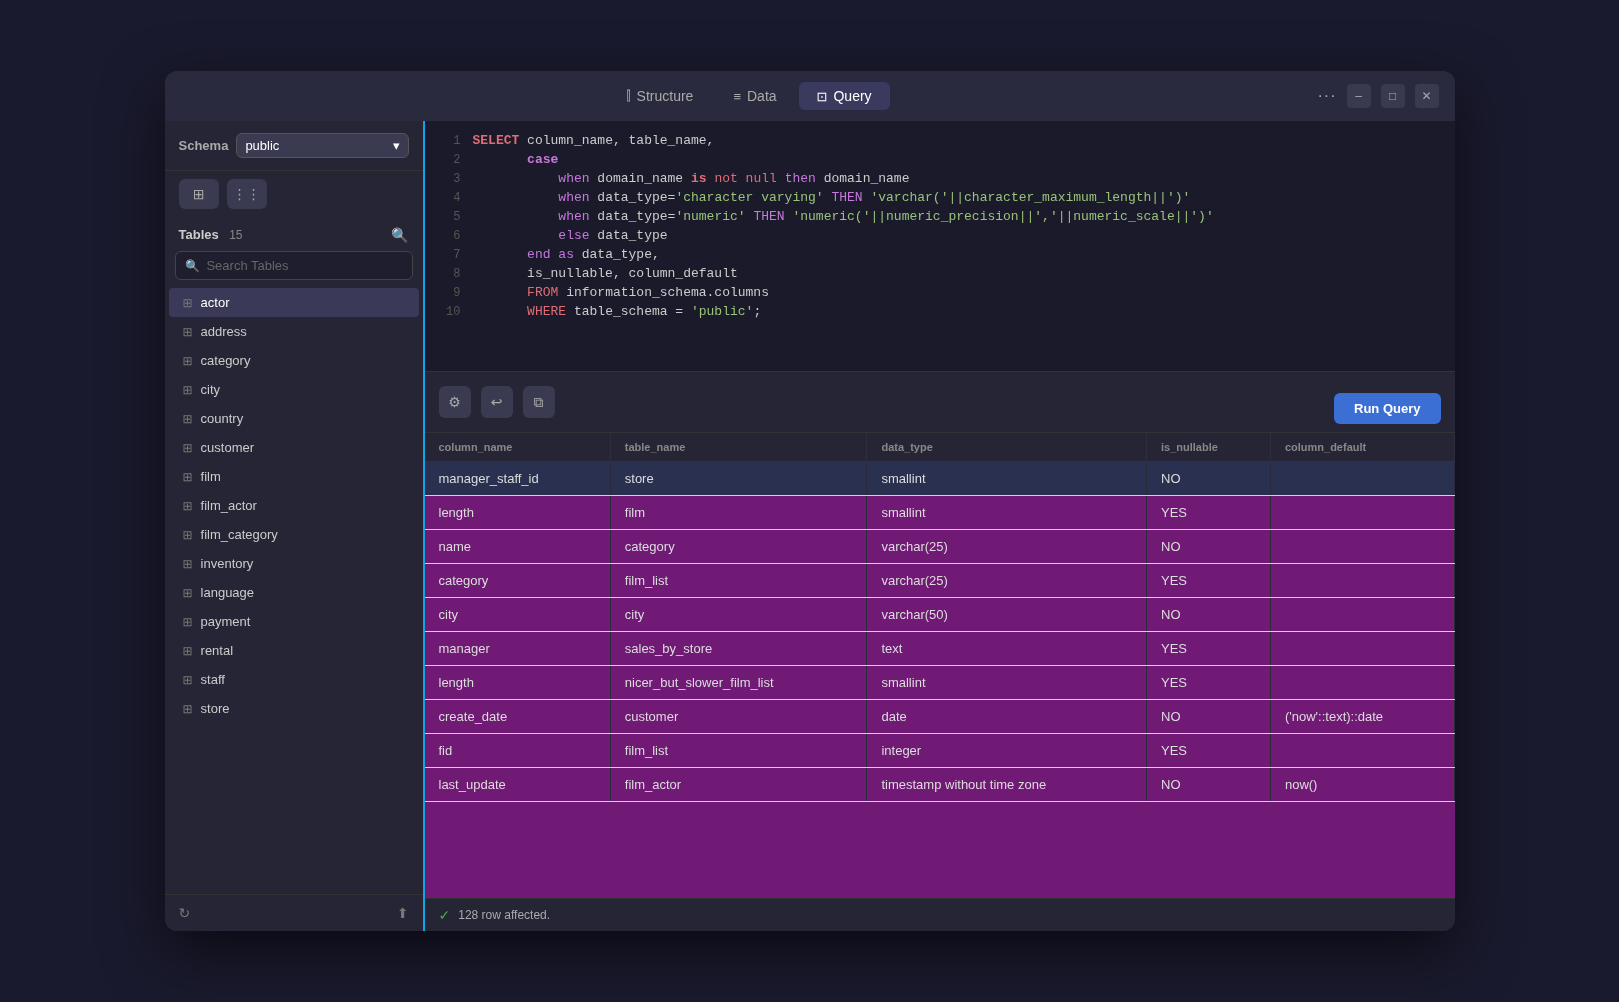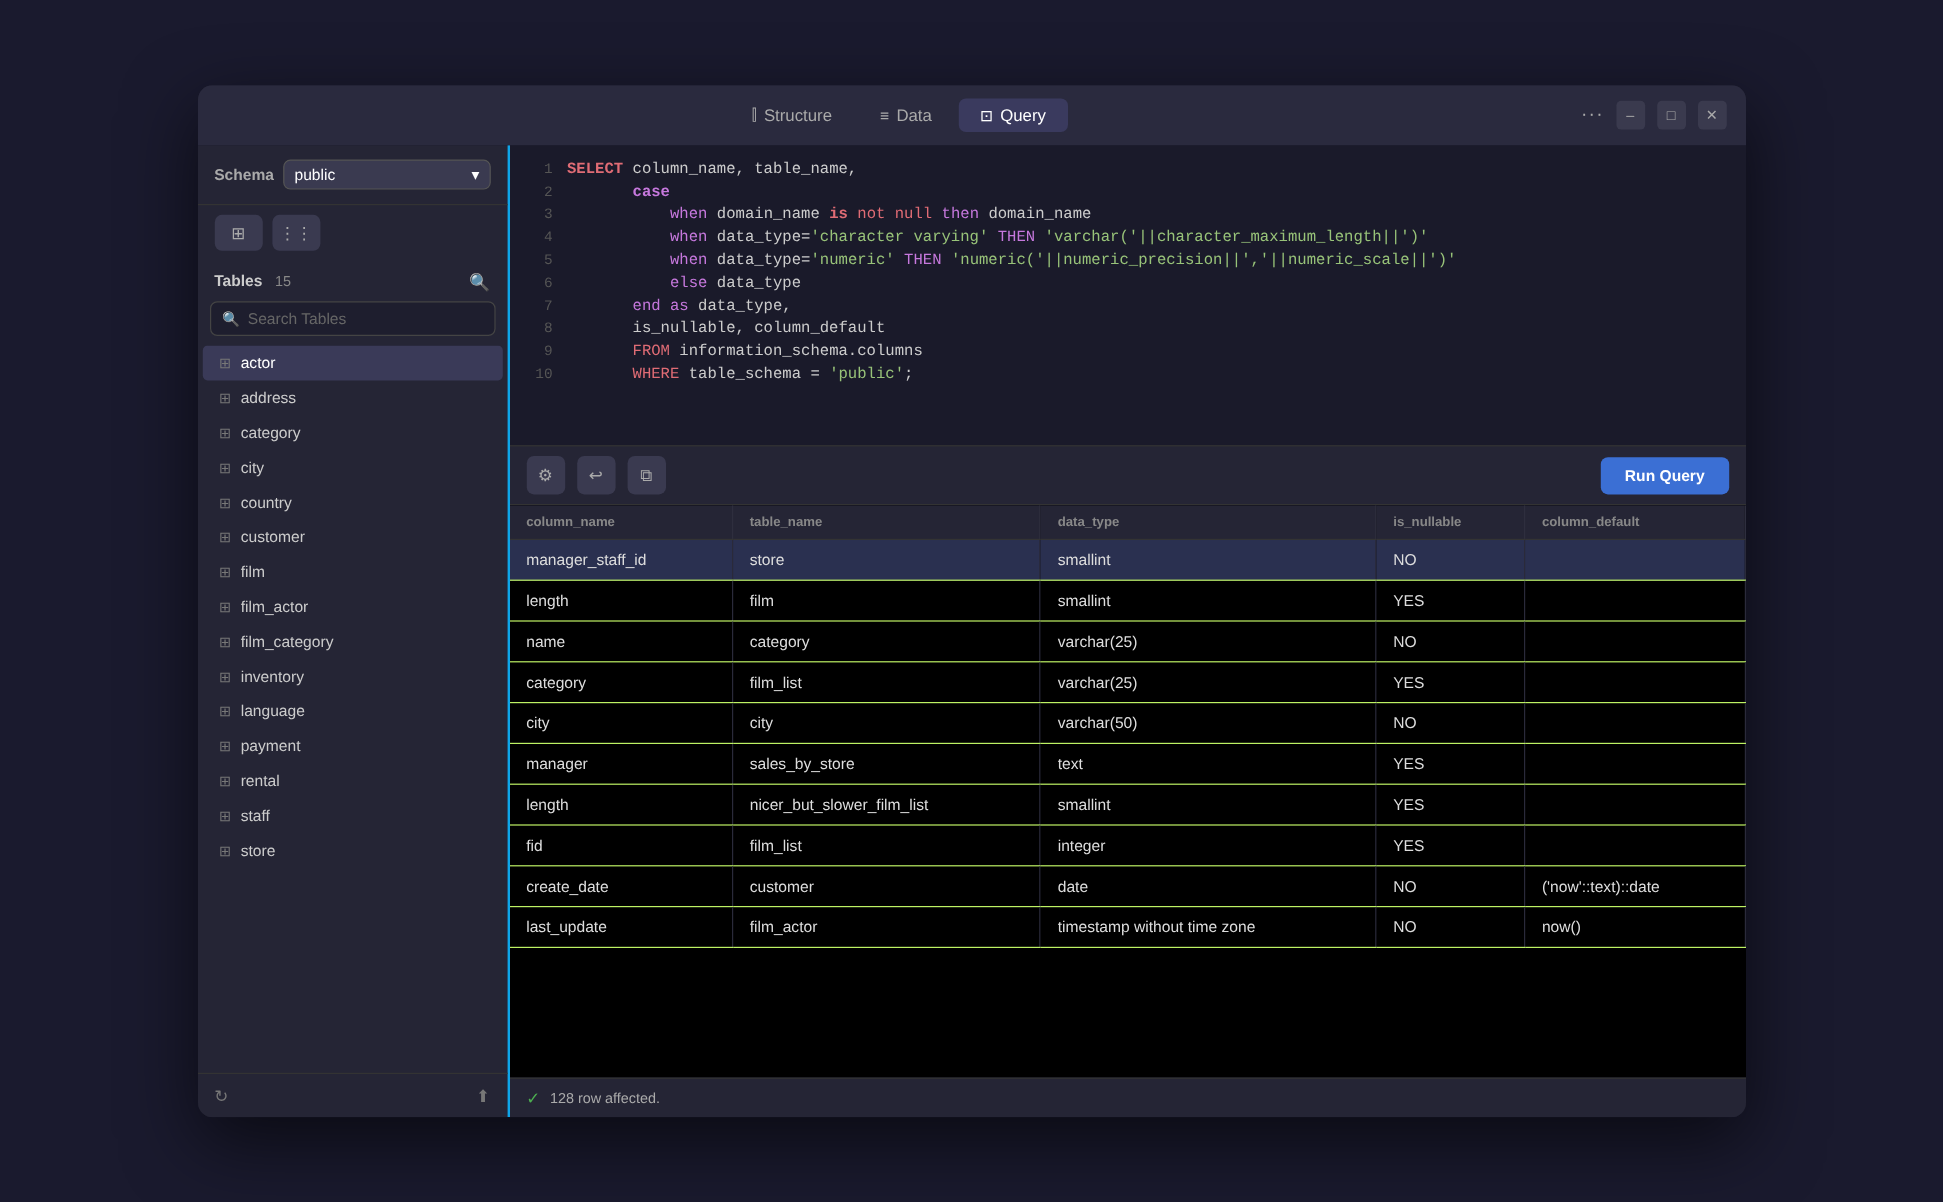--- a/index.html
+++ b/index.html
@@ -275,26 +275,27 @@
     .run-query-btn {
       margin-left: auto;
       background: #3b6fd4;
       color: #fff;
       border: none;
       border-radius: 6px;
       padding: 8px 20px;
       font-size: 13px;
       font-weight: 600;
       cursor: pointer;
+      margin-top: 13px;
     }
     
     .results-area {
       flex: 1;
       overflow-y: auto;
-      background: #000000;
+      background: #701a75;
     }
     .results-area::-webkit-scrollbar { width: 6px; }
     .results-area::-webkit-scrollbar-thumb { background: #444; border-radius: 3px; }
     .results-table {
       width: 100%;
       border-collapse: collapse;
       font-size: 13px;
     }
     .results-table thead tr {
       background: #252535;
@@ -533,34 +534,34 @@
                 <td></td>
               </tr>
               <tr>
                 <td>length</td>
                 <td>nicer_but_slower_film_list</td>
                 <td>smallint</td>
                 <td>YES</td>
                 <td></td>
               </tr>
               <tr>
-                <td>fid</td>
-                <td>film_list</td>
-                <td>integer</td>
-                <td>YES</td>
-                <td></td>
-              </tr>
-              <tr>
                 <td>create_date</td>
                 <td>customer</td>
                 <td>date</td>
                 <td>NO</td>
                 <td>('now'::text)::date</td>
               </tr>
               <tr>
+                <td>fid</td>
+                <td>film_list</td>
+                <td>integer</td>
+                <td>YES</td>
+                <td></td>
+              </tr>
+              <tr>
                 <td>last_update</td>
                 <td>film_actor</td>
                 <td>timestamp without time zone</td>
                 <td>NO</td>
                 <td>now()</td>
               </tr>
             </tbody>
         </table>
       </div>
 

